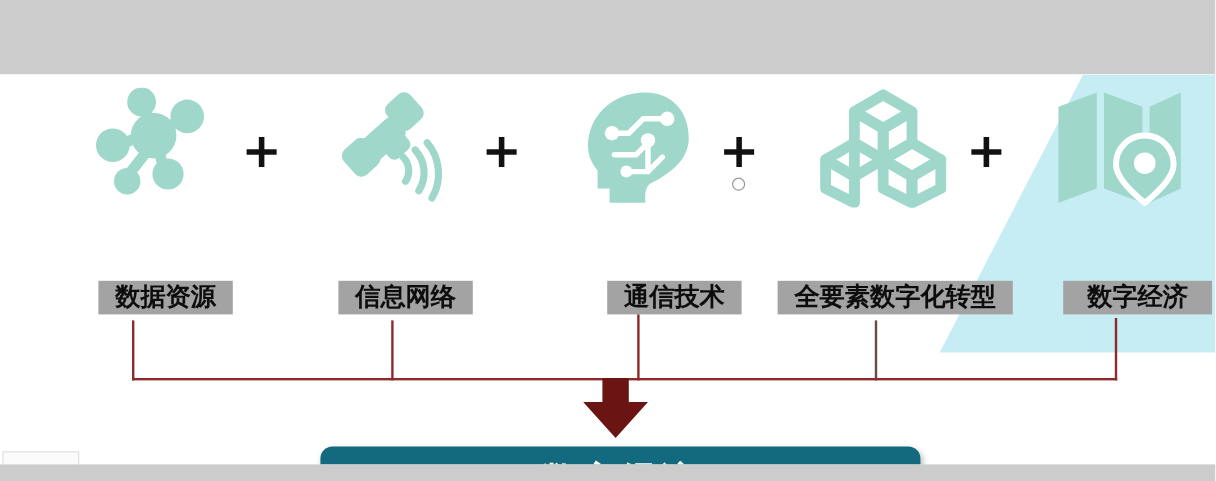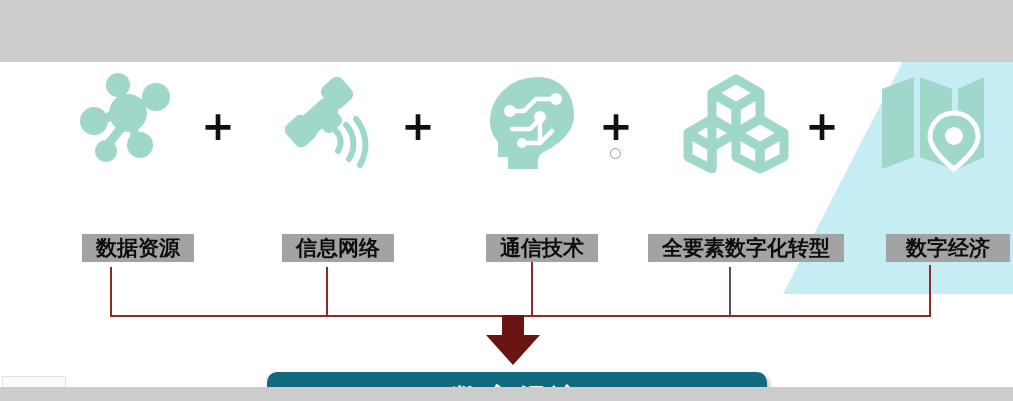--- a/index.html
+++ b/index.html
@@ -157,21 +157,21 @@
           <g fill="#9fd8cb">
             <path d="M78 40 C64 40 54 51 54 64 C54 78 78 96 78 96 C78 96 102 78 102 64 C102 51 92 40 78 40 Z" stroke="#ffffff" stroke-width="5"></path>
             <circle cx="78" cy="63" r="9" fill="#ffffff"></circle>
           </g>
         </svg>
       </div>
     </div>
 
     <div class="lbl" style="left:82px;width:104px">数据资源</div>
     <div class="lbl" style="left:282px;width:104px">信息网络</div>
-    <div class="lbl" style="left:486px;width:104px">通信技术</div>
+    <div class="lbl" style="left:506px;width:104px">通信技术</div>
     <div class="lbl" style="left:648px;width:188px">全要素数字化转型</div>
     <div class="lbl" style="left:886px;width:116px">数字经济</div>
 
     <div class="vbar" style="left:110px;top:205px;height:50px"></div>
     <div class="vbar" style="left:326px;top:205px;height:50px"></div>
     <div class="vbar" style="left:531px;top:200px;height:55px"></div>
     <div class="vbar" style="left:729px;top:205px;height:50px;background:#6b4848"></div>
     <div class="vbar" style="left:929px;top:203px;height:52px"></div>
     <div class="hbar"></div>
 

